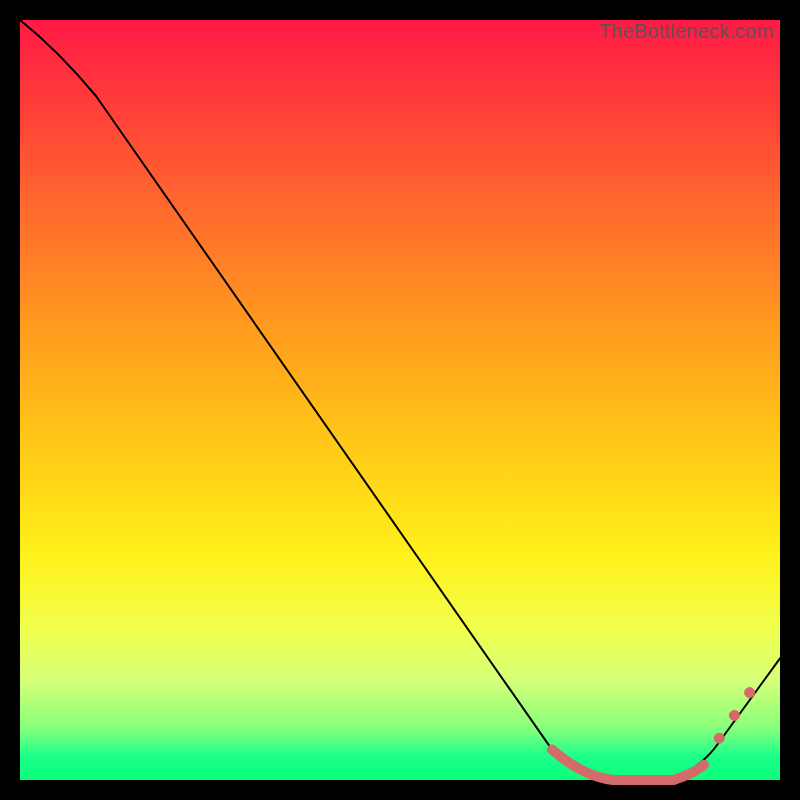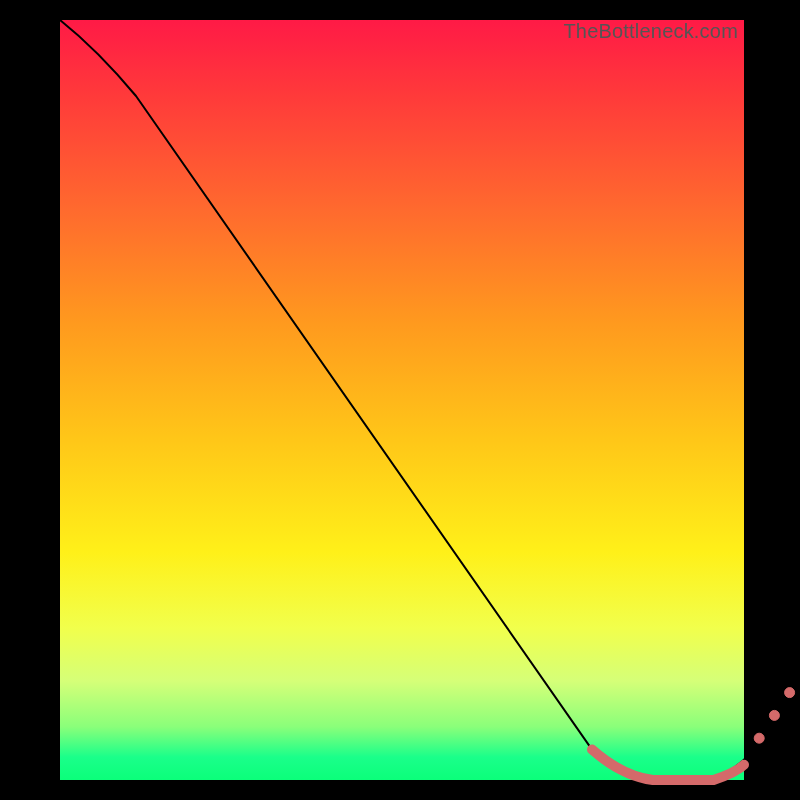--- a/index.html
+++ b/index.html
@@ -14,37 +14,36 @@
   .frame {
     position: relative;
     width: 800px;
     height: 800px;
     background: #000;
   }
   .plot-area {
     position: absolute;
     left: 20px;
     top: 20px;
-    width: 684px;
+    width: 760px;
     height: 760px;
     background: linear-gradient(
       to bottom,
       #ff1a46 0%,
       #ff3a3a 10%,
       #ff6a2e 25%,
       #ff9a1e 40%,
       #ffc618 55%,
       #fff019 70%,
       #f1ff4c 80%,
       #d5ff78 87%,
       #8aff7a 93%,
       #1aff8a 97%,
       #0bff7a 100%
     );
-    margin-left: 40px;
   }
   .watermark {
     position: absolute;
     top: 0px;
     right: 6px;
     color: #555;
     font-size: 20px;
     font-weight: 500;
     letter-spacing: 0.2px;
     user-select: none;

